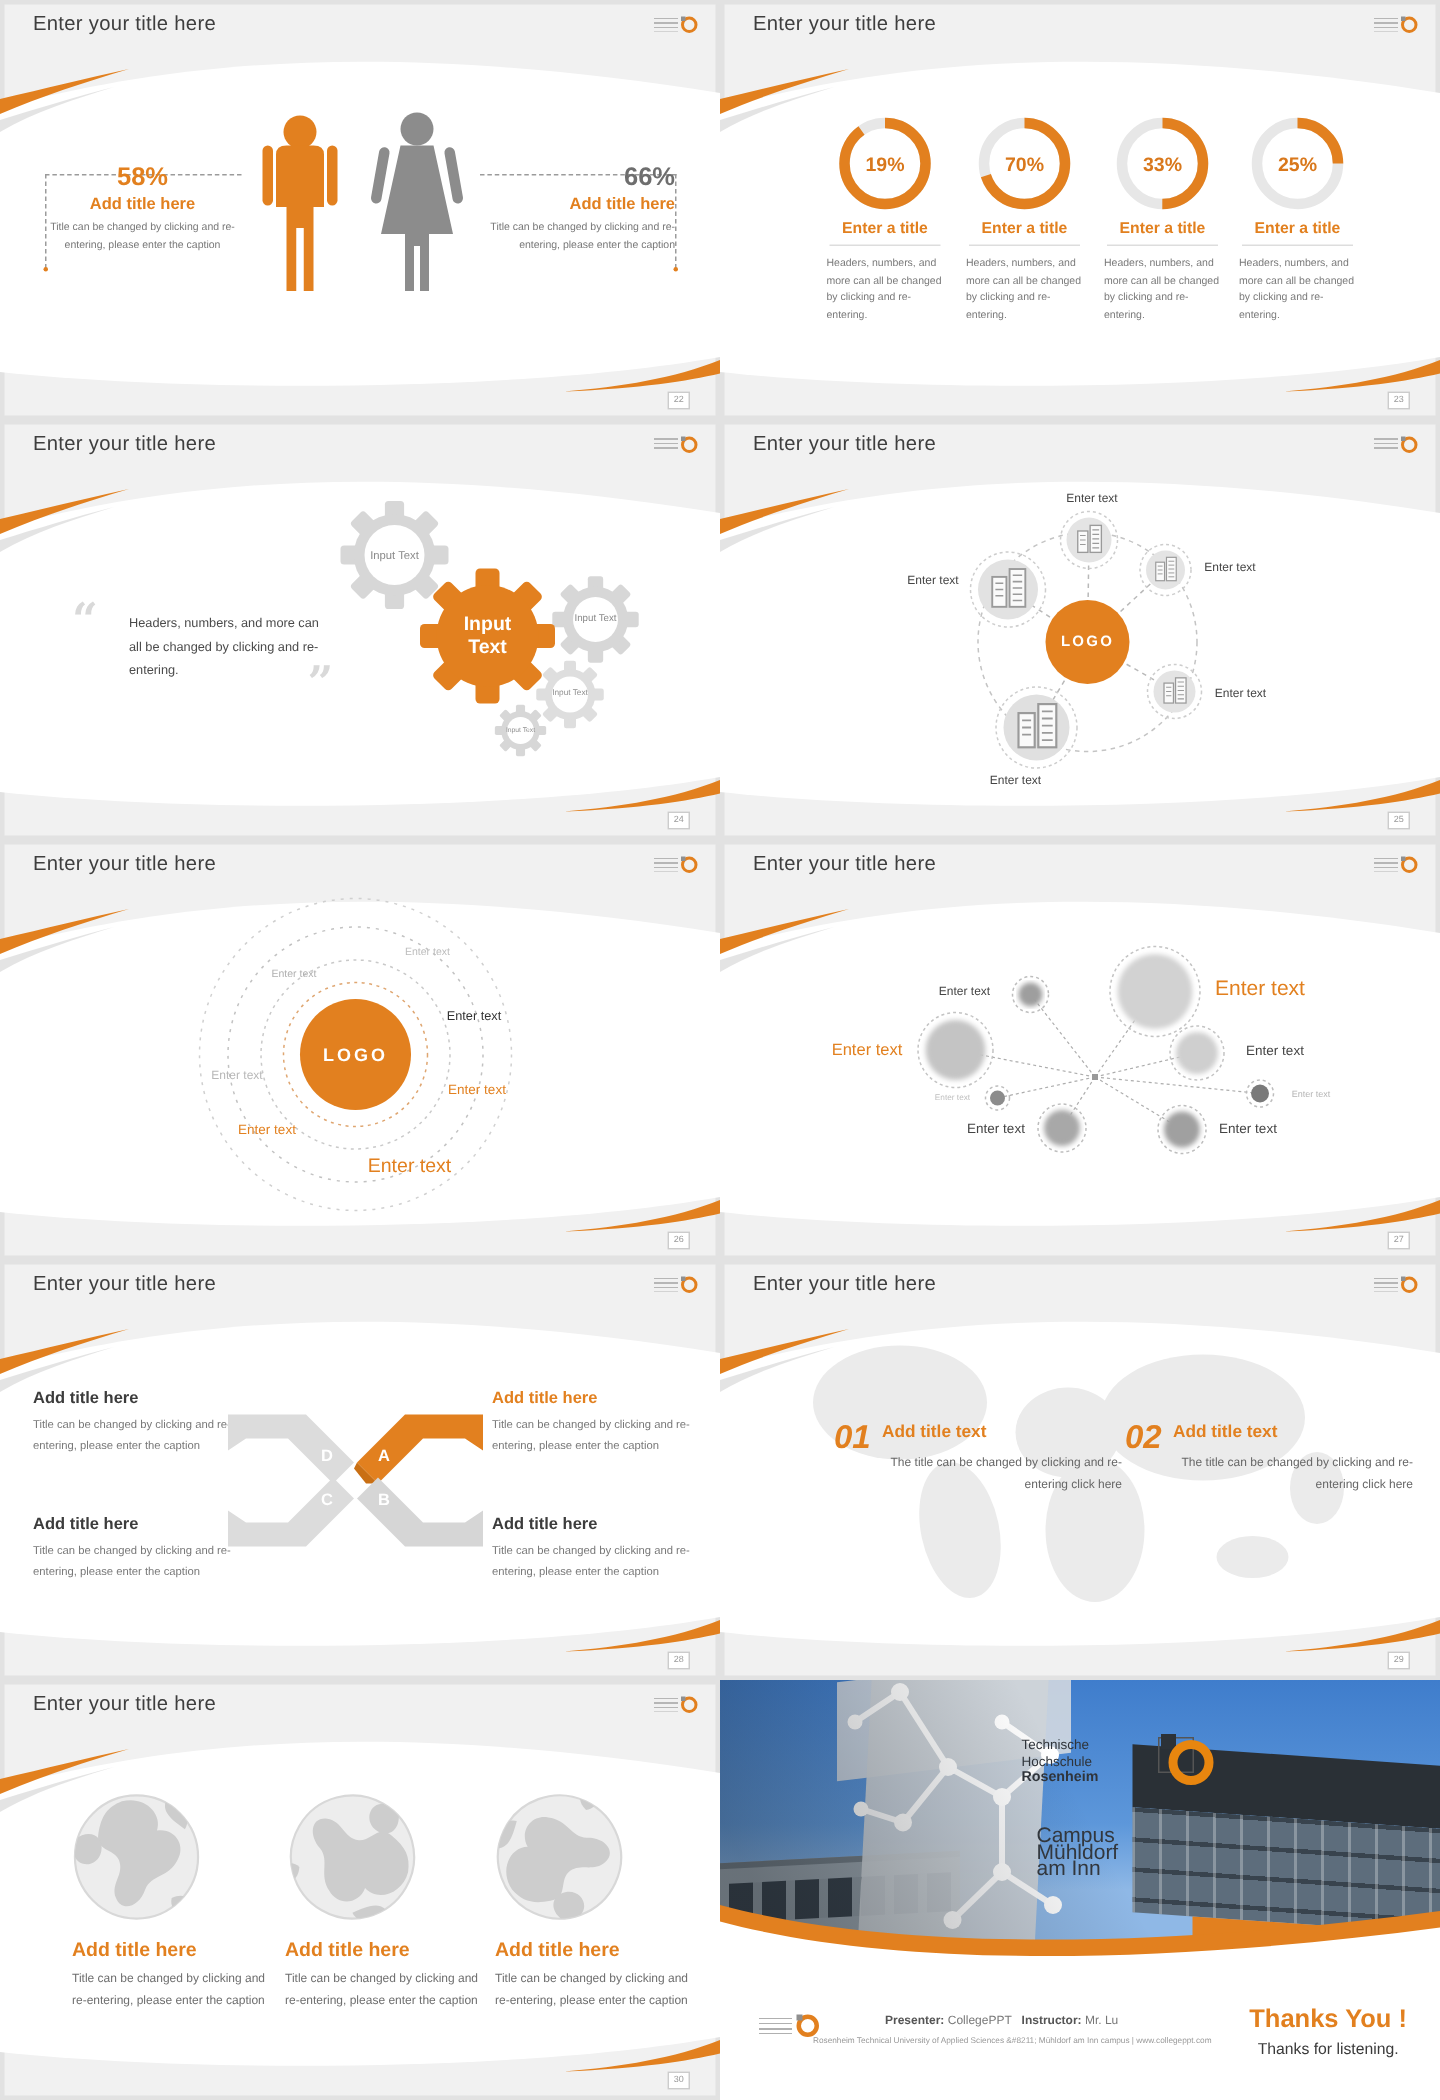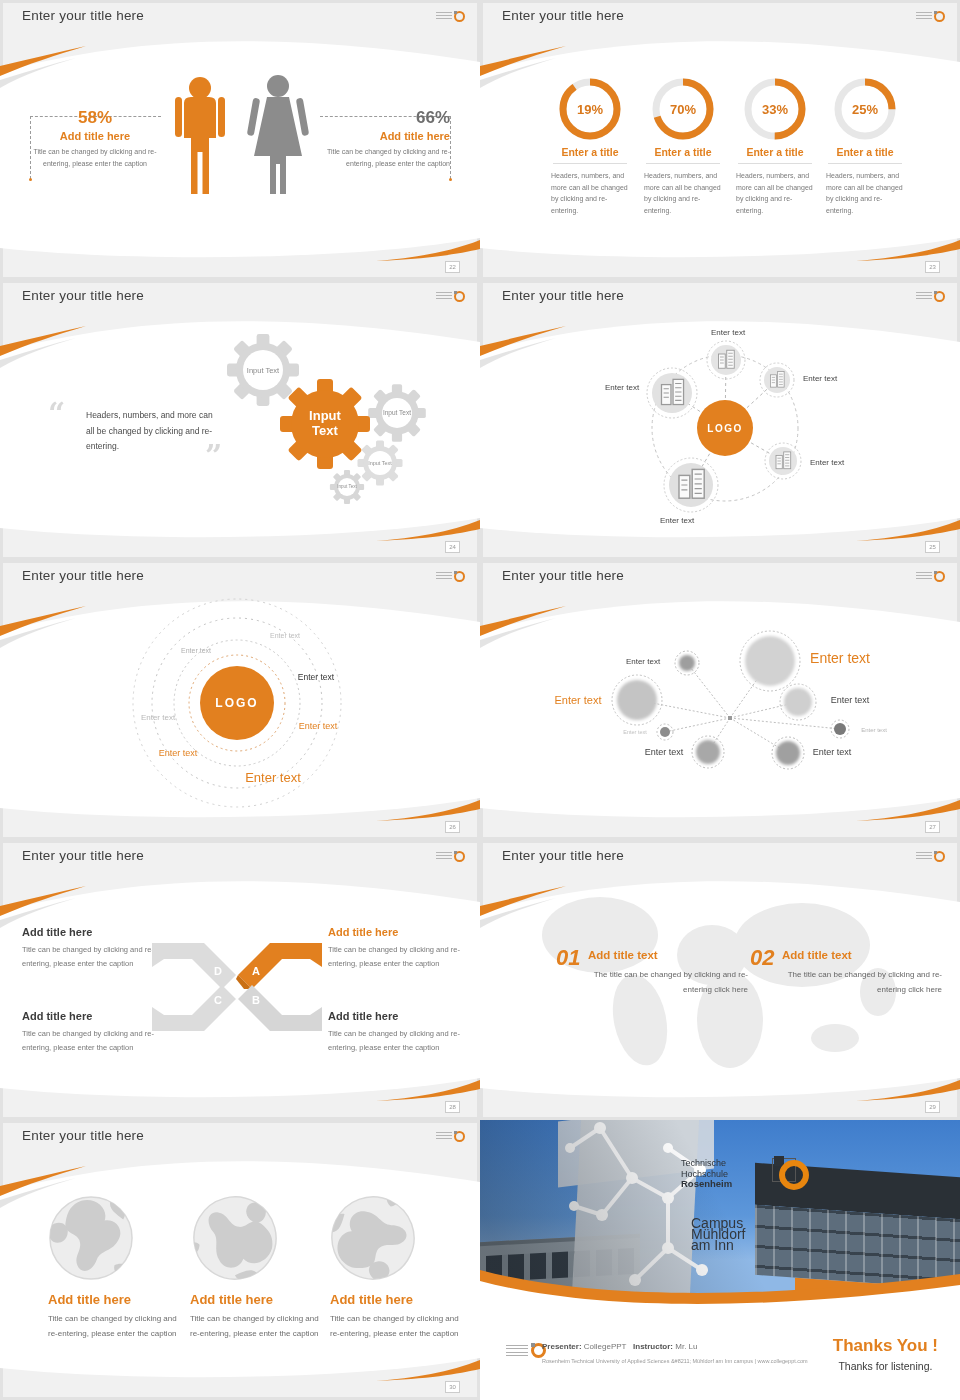--- a/index.html
+++ b/index.html
@@ -74,21 +74,21 @@
   .sign b{font-size:9.5px;}
   .campus{position:absolute;left:201px;top:98px;color:#32373d;font-size:14px;line-height:11px;margin-left:10px;}
   .thring{position:absolute;left:292px;top:36px;width:34px;height:34px;}
   .thring .sq{position:absolute;left:2px;top:0;width:10px;height:10px;background:#2c3238;}
   .thring .ring{position:absolute;left:7px;top:4px;width:18px;height:18px;border:6px solid #E8860F;border-radius:50%;}
   .thring .outline{position:absolute;left:0;top:2px;width:22px;height:22px;border:1px solid #555;}
   .ph-footer-logo{position:absolute;left:26px;top:223px;display:flex;align-items:center;gap:3px;}
   .ph-lines{width:22px;height:11px;background:repeating-linear-gradient(to bottom,#b0b0b0 0 1px,rgba(0,0,0,0) 1px 3.5px);}
   .ph-ring{width:9px;height:9px;border:3px solid #E2801F;border-radius:50%;position:relative;}
   .ph-ring::before{content:"";position:absolute;left:-3px;top:-3px;width:4px;height:4px;background:#8f8f8f;}
-  .presline{position:absolute;left:62px;top:222px;font-size:8px;color:#777;}
+  .presline{position:absolute;left:62px;top:222px;font-size:8px;color:#777;padding-left:48px;}
   .presline b{color:#555;}
   .affline{position:absolute;left:62px;top:238px;font-size:5.5px;color:#999;}
   .thanks{position:absolute;right:22px;top:216px;text-align:center;}
   .thanks .t1{font-size:17px;font-weight:bold;color:#E2801F;}
   .thanks .t2{font-size:10.5px;color:#3a3a3a;margin-top:4px;}
 </style>
 </head>
 <body>
 
 <svg width="0" height="0" style="position:absolute">

